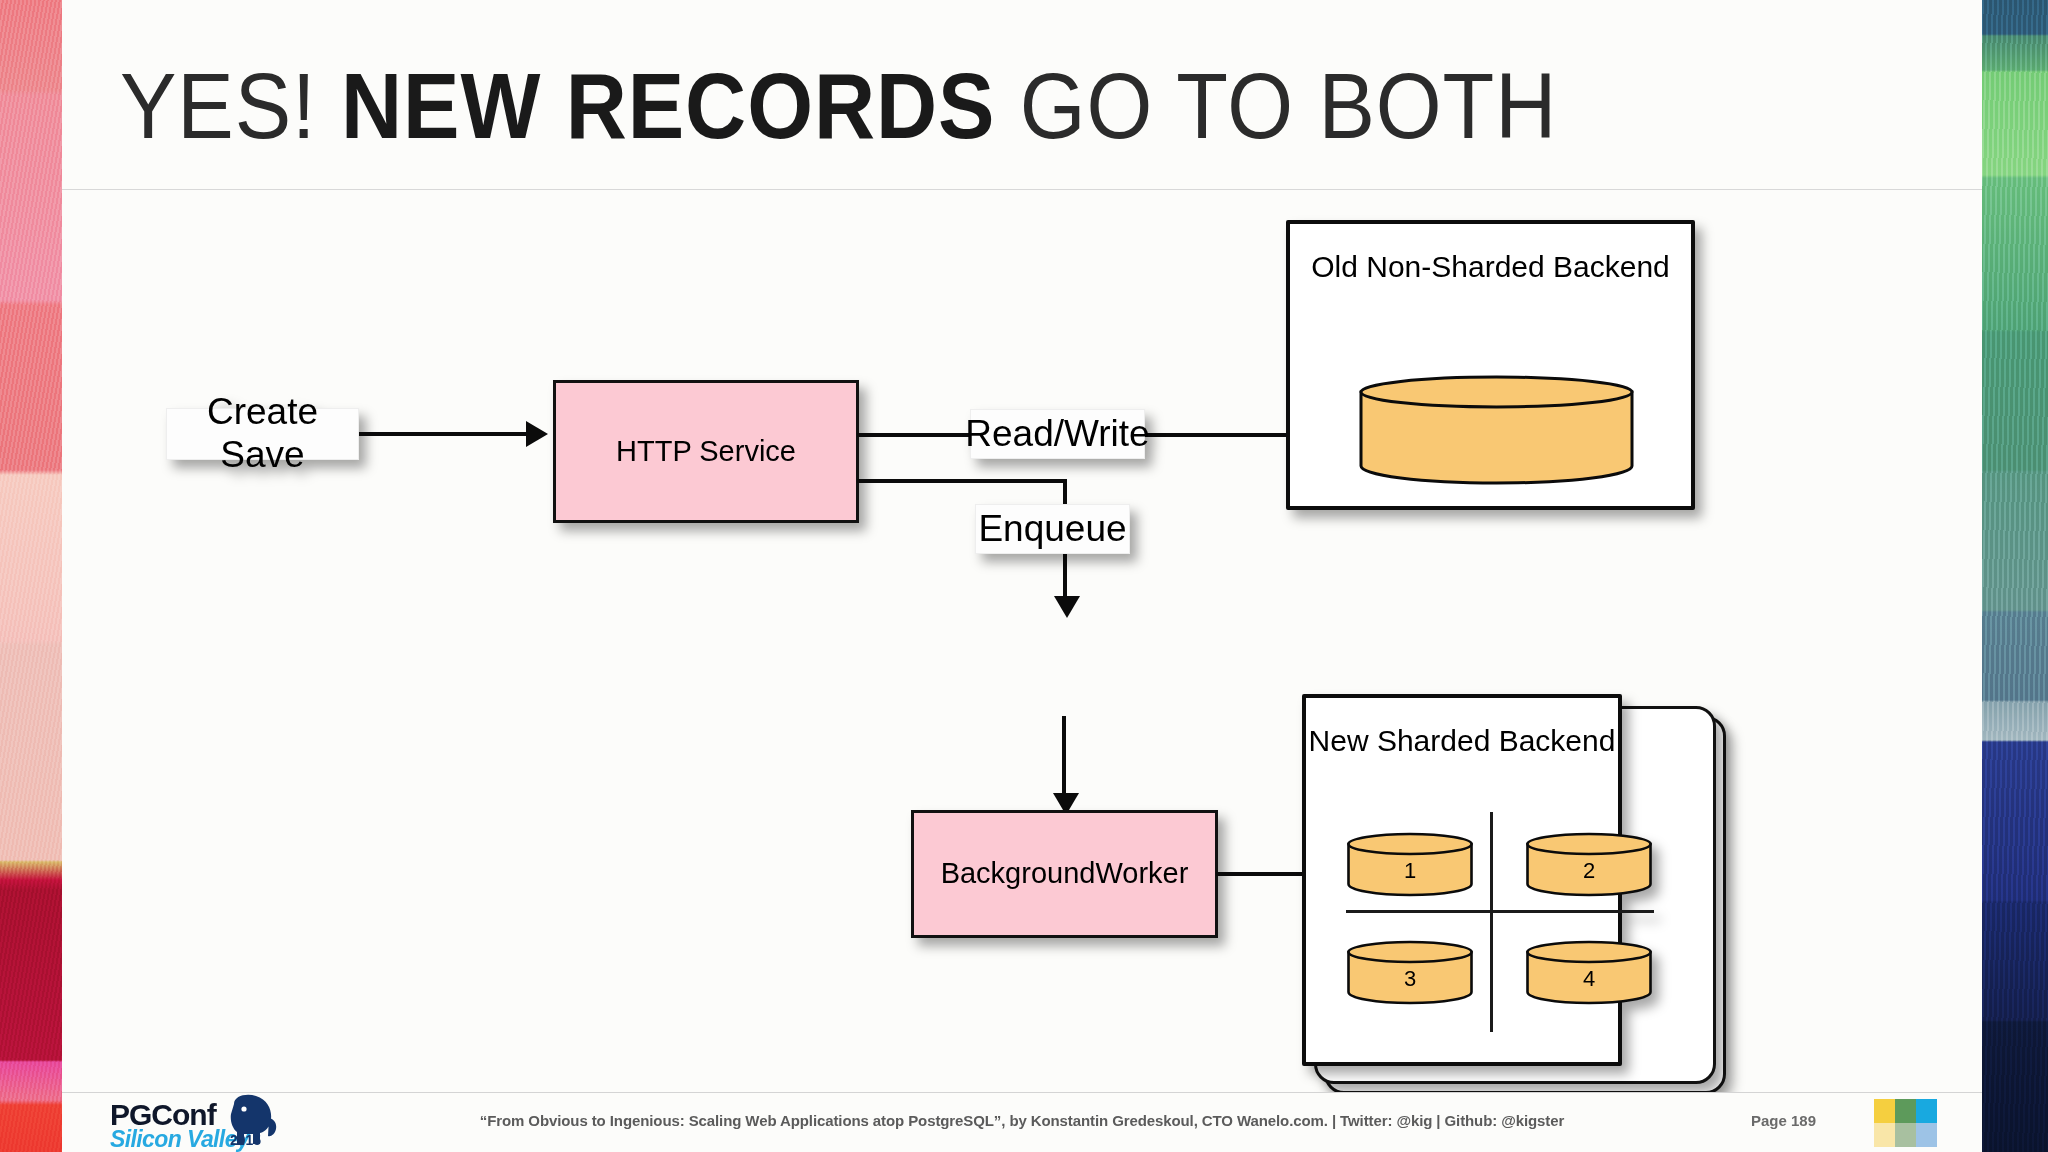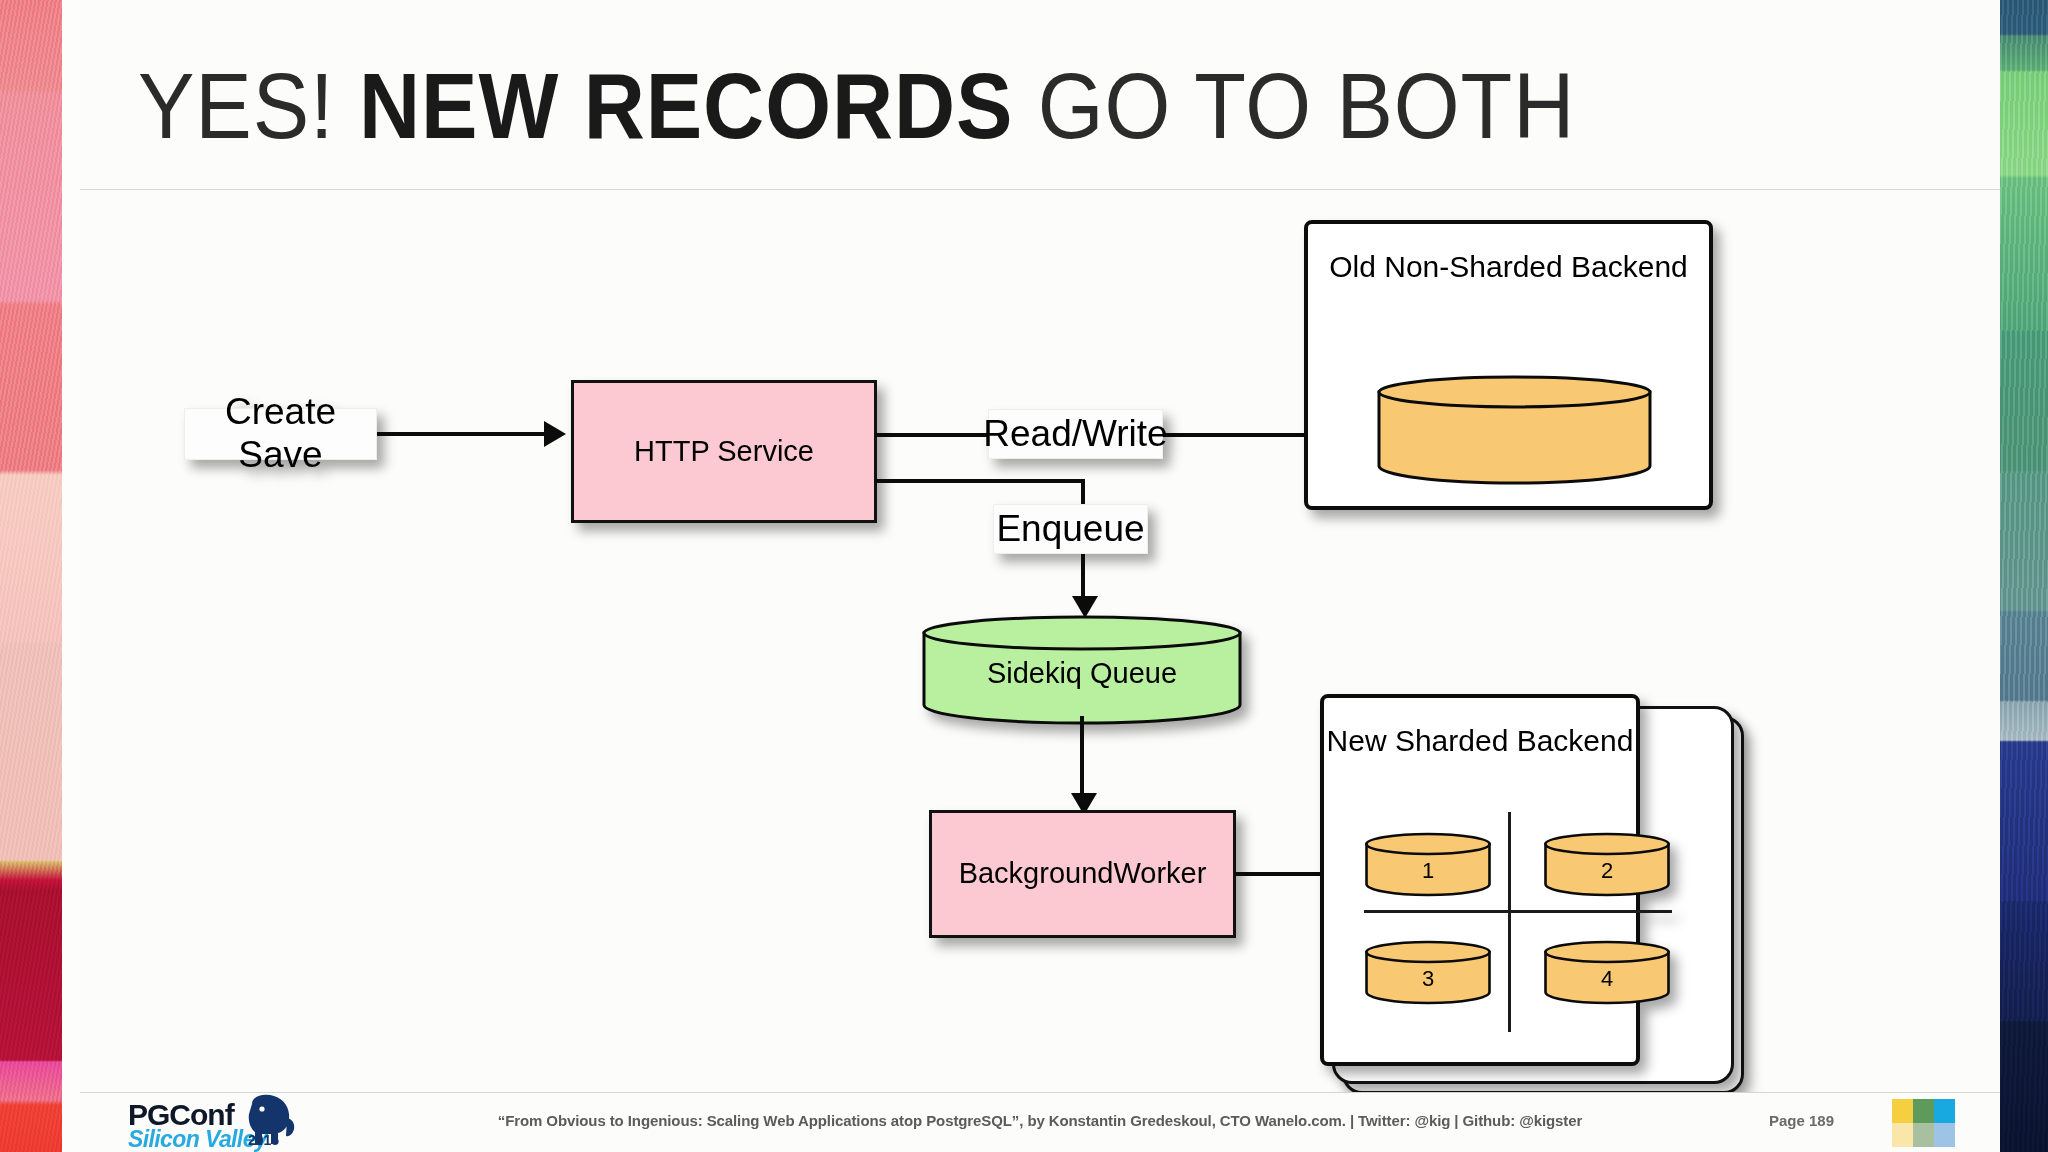--- a/index.html
+++ b/index.html
@@ -41,21 +41,21 @@
         #8fa9b3 702px, #a8bcc4 740px,
         #2b3d8f 742px, #22307d 900px,
         #1b2a6e 902px, #15204f 1020px,
         #0f1a3c 1022px, #0b1430 1152px);
   }
   .edge-right:after{content:"";position:absolute;inset:0;
     background:repeating-linear-gradient(92deg, rgba(255,255,255,.12) 0 2px, rgba(0,0,0,.09) 2px 5px);
     mix-blend-mode:overlay;}
 
   
-  #page{position:absolute;left:62px;top:0;width:1920px;height:1152px;background:#fcfcfa;margin-left:18px;}
+  #page{position:absolute;left:62px;top:0;width:1920px;height:1152px;background:#fcfcfa;}
 
   
   #header{position:absolute;left:0;top:0;width:1920px;height:190px;background:#fcfcfa;}
   #title{position:absolute;left:58px;top:60px;white-space:nowrap;color:#1f1f1f;
          font-family:"Liberation Sans Narrow","Liberation Sans",sans-serif;
          font-size:92px;line-height:92px;letter-spacing:1px;
          transform:scaleX(.92);transform-origin:left center;}
   #title .lite{font-weight:300;color:#2b2b2b;}
   #title .bold{font-weight:bold;color:#1a1a1a;}
   #headrule{position:absolute;left:0;top:189px;width:1920px;height:1px;background:#d8d8d8;}
@@ -79,21 +79,21 @@
   #swatches i{position:absolute;display:block;width:21px;height:24px;}
 
   
   .node{position:absolute;box-sizing:border-box;display:flex;align-items:center;justify-content:center;
         text-align:center;color:#000;font-size:29px;line-height:1.15;}
   .shadowed{filter:drop-shadow(7px 8px 6px rgba(0,0,0,.34));}
 
   .boxpink{background:#fcc9d3;border:3px solid #111;}
   .labelbox{background:#fdfdfd;border:1px solid rgba(0,0,0,.06);font-size:37px;}
 
-  .container{position:absolute;box-sizing:border-box;background:#fff;border:4px solid #0c0c0c;border-radius:8px;}
+  .container{position:absolute;box-sizing:border-box;background:#fff;border:4px solid #0c0c0c;border-radius:2px;}
   .container-title{position:absolute;width:100%;text-align:center;font-size:30px;color:#000;}
 
   .cyl{position:absolute;}
   .cyl svg{display:block;overflow:visible;}
   .cyl .cap{position:absolute;width:100%;text-align:center;color:#000;}
 
   .line{position:absolute;background:#0b0b0b;}
   .arrow{position:absolute;width:0;height:0;}
   .arrow-r{border-top:13px solid transparent;border-bottom:13px solid transparent;border-left:22px solid #0b0b0b;}
   .arrow-d{border-left:13px solid transparent;border-right:13px solid transparent;border-top:22px solid #0b0b0b;}
@@ -126,27 +126,20 @@
 
     <div class="line" style="left:795px;top:433px;width:545px;height:4px;"></div>
     <div class="arrow arrow-r" style="left:1331px;top:422px;"></div>
     <div class="node labelbox shadowed" style="left:908px;top:409px;width:175px;height:50px;">Read/Write</div>
 
     <div class="line" style="left:795px;top:479px;width:210px;height:4px;"></div>
     <div class="line" style="left:1001px;top:479px;width:4px;height:123px;"></div>
     <div class="arrow arrow-d" style="left:992px;top:596px;"></div>
     <div class="node labelbox shadowed" style="left:913px;top:504px;width:155px;height:50px;">Enqueue</div>
 
-    <div class="cyl shadowed" style="left:841px;top:615px;width:322px;height:108px;">
-      <svg width="322" height="108" viewBox="0 0 322 108">
-        <path d="M3,18 L3,90 A158,18 0 0 0 319,90 L319,18 Z" fill="#b9f0a0" stroke="#0b0b0b" stroke-width="3"></path>
-        <ellipse cx="161" cy="18" rx="158" ry="16" fill="#b9f0a0" stroke="#0b0b0b" stroke-width="3"></ellipse>
-      </svg>
-      <span class="cap" style="top:42px;font-size:29px;">Sidekiq Queue</span>
-    </div>
 
     <div class="line" style="left:1000px;top:716px;width:4px;height:84px;"></div>
     <div class="arrow arrow-d" style="left:991px;top:793px;"></div>
 
     <div class="node boxpink shadowed" style="left:849px;top:810px;width:307px;height:128px;flex-direction:row;">
       <span>Background</span>
       <span>Worker</span>
     </div>
 
     <div class="line" style="left:1154px;top:872px;width:165px;height:4px;"></div>

